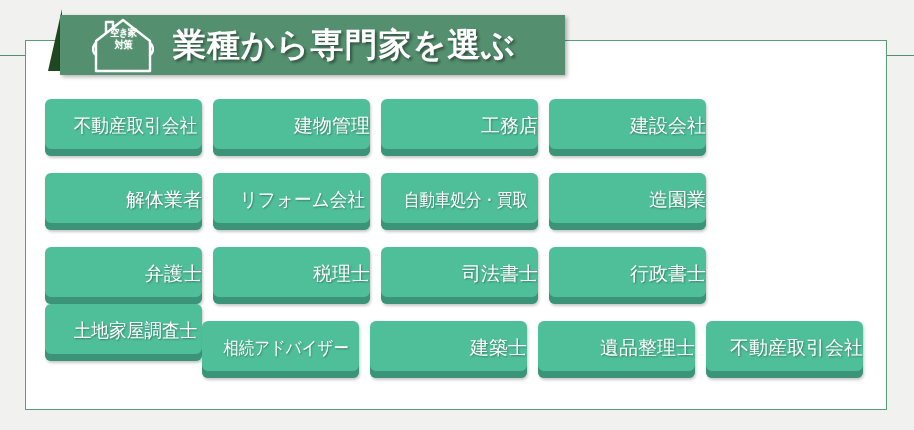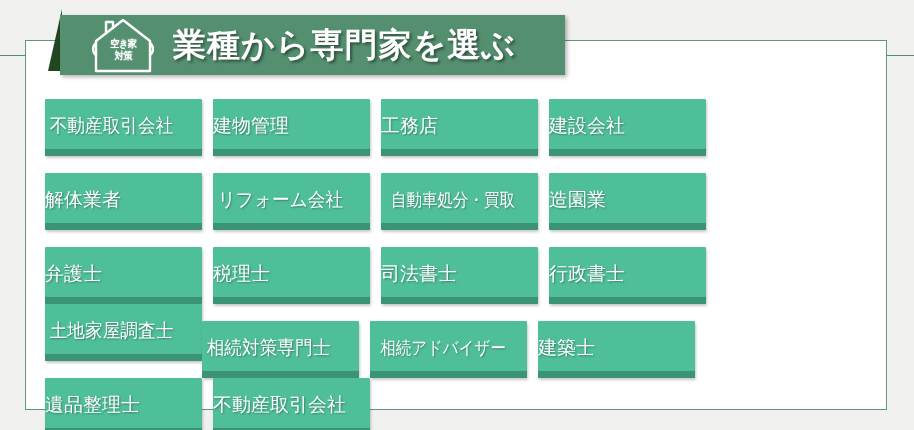--- a/index.html
+++ b/index.html
@@ -78,21 +78,21 @@
   #house-icon .house-text {
     position: absolute;
     left: 0;
     top: 0;
     width: 62px;
     height: 58px;
     display: flex;
     flex-direction: column;
     align-items: center;
     justify-content: flex-end;
-    padding-bottom: 12px;
+    padding-bottom: 23px;
     box-sizing: border-box;
     pointer-events: none;
   }
   #house-icon .house-text span {
     color: #ffffff;
     font-size: 10px;
     font-weight: bold;
     line-height: 12px;
     letter-spacing: -0.5px;
     transform: scaleX(0.92);
@@ -120,26 +120,26 @@
     display: block;
     height: 74px;
   }
   .cat-btn {
     position: relative;
     float: left;
     width: 157px;
     height: 57px;
     margin-right: 11px;
     background: #4fbf9a;
-    border-radius: 1px;
+    border-radius: 6px;
     box-shadow: inset 0 -7px 0 0 #3b9478, 1px 2px 3px rgba(0,0,0,0.22);
     box-sizing: border-box;
     display: flex;
     flex-direction: column;
-    align-items: flex-start;
+    align-items: flex-end;
     justify-content: center;
     cursor: pointer;
     overflow: hidden;
   }
   .cat-btn:last-child { margin-right: 0; font-family: Liberation Serif, serif; }
   .grid-row::after { content: ""; display: block; clear: both; }
 
   .cat-label {
     color: #ffffff;
     font-size: 19px;
@@ -233,23 +233,20 @@
         </div>
         <div class="cat-btn">
           <div class="cat-label">行政書士</div>
         </div>
         <div class="cat-btn">
           <div class="cat-label tight">土地家屋調査士</div>
         </div>
       </div>
       <div class="grid-row">
         <div class="cat-btn">
-          <div class="cat-label tight">相続対策専門士</div>
-        </div>
-        <div class="cat-btn">
           <div class="cat-label tighter">相続アドバイザー</div>
         </div>
         <div class="cat-btn">
           <div class="cat-label">建築士</div>
         </div>
         <div class="cat-btn">
           <div class="cat-label">遺品整理士</div>
         </div>
         <div class="cat-btn">
           <div class="cat-label">不動産取引会社</div>

